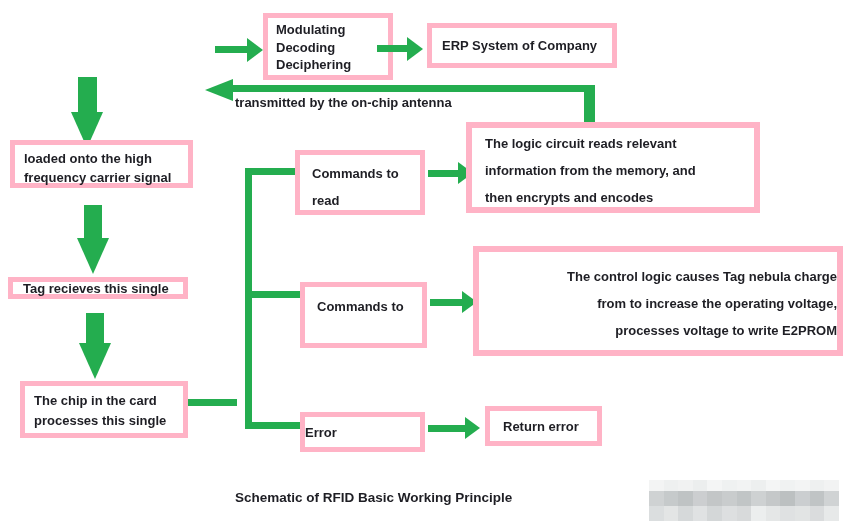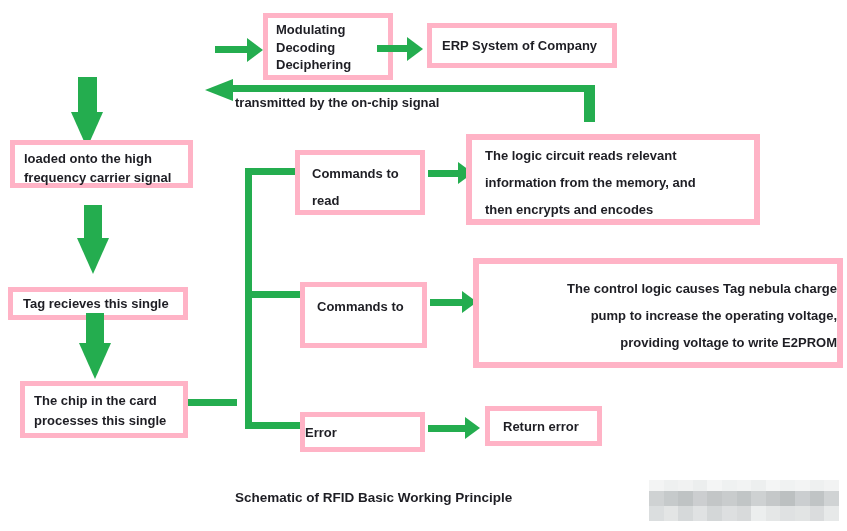--- a/index.html
+++ b/index.html
@@ -12,21 +12,21 @@
   html,body{background:var(--bg);}
   body{font-family:"Liberation Sans","DejaVu Sans",sans-serif;}
   #canvas{
     position:relative;width:847px;height:531px;background:var(--bg);
     overflow:hidden;font-weight:bold;color:var(--text);
   }
   .box{
     position:absolute;background:#fff;border:5px solid var(--pink);
     font-size:13px;font-weight:bold;color:var(--text);
   }
-  .box.thick{border-width:6px;margin-top:12px;}
+  .box.thick{border-width:6px;}
   .vcenter{display:flex;align-items:center;}
   .hline,.vline{position:absolute;background:var(--green);}
   .tri{position:absolute;width:0;height:0;}
   .tri-r{border-top:11px solid transparent;border-bottom:11px solid transparent;border-left:15px solid var(--green);}
   .tri-r.big{border-top:12px solid transparent;border-bottom:12px solid transparent;border-left:16px solid var(--green);}
   .tri-l{border-top:11px solid transparent;border-bottom:11px solid transparent;border-right:28px solid var(--green);}
   .tri-d{border-left:16px solid transparent;border-right:16px solid transparent;border-top:36px solid var(--green);}
   .label{position:absolute;font-size:13px;font-weight:bold;color:var(--text);white-space:nowrap;}
   .lh17{line-height:17.5px;}
   .lh19{line-height:19px;}
@@ -60,38 +60,38 @@
   <div>
     <div class="hline" style="left:377px;top:45px;width:30px;height:7px;"></div>
     <div class="tri tri-r big" style="left:407px;top:37px;"></div>
   </div>
 
   <div>
     <div class="tri tri-l" style="left:205px;top:79px;"></div>
     <div class="hline" style="left:233px;top:85px;width:351px;height:7px;"></div>
     <div class="vline" style="left:584px;top:85px;width:11px;height:37px;"></div>
   </div>
-  <div class="label" style="left:235px;top:95px;">transmitted by the on-chip signal</div>
+  <div class="label" style="left:235px;top:95px;">transmitted by the on-chip antenna</div>
 
   <div>
     <div class="vline" style="left:78px;top:77px;width:19px;height:36px;"></div>
     <div class="tri tri-d" style="left:71px;top:112px;"></div>
   </div>
 
   <div class="box lh19" style="left:10px;top:140px;width:183px;height:48px;padding:4px 16px 0 9px;">
     <div>loaded onto the high</div>
     <div>frequency carrier signal</div>
   </div>
 
   <div>
     <div class="vline" style="left:84px;top:205px;width:18px;height:34px;"></div>
     <div class="tri tri-d" style="left:77px;top:238px;"></div>
   </div>
 
-  <div class="box vcenter" style="left:8px;top:277px;width:180px;height:33px;padding-left:10px;margin-top:10px;">
+  <div class="box vcenter" style="left:8px;top:277px;width:180px;height:22px;padding-left:10px;">
     <span>Tag recieves this single</span>
   </div>
 
   <div>
     <div class="vline" style="left:86px;top:313px;width:18px;height:31px;"></div>
     <div class="tri tri-d" style="left:79px;top:343px;"></div>
   </div>
 
   <div class="box lh20" style="left:20px;top:381px;width:168px;height:57px;padding:5px 0 0 9px;">
     <div>The chip in the card</div>
@@ -135,22 +135,22 @@
   </div>
 
   <div class="box thick lh27" style="left:466px;top:122px;width:294px;height:91px;padding:2px 0 0 13px;">
     <div>The logic circuit reads relevant</div>
     <div>information from the memory, and</div>
     <div>then encrypts and encodes</div>
   </div>
 
   <div class="box thick lh27" style="left:473px;top:246px;width:370px;height:110px;padding:11px 0 0 13px;text-align:right;">
     <div>The control logic causes Tag nebula charge</div>
-    <div>pump to increase the operating voltage,</div>
-    <div>providing voltage to write E2PROM</div>
+    <div>from to increase the operating voltage,</div>
+    <div>processes voltage to write E2PROM</div>
   </div>
 
   <div class="box vcenter" style="left:485px;top:406px;width:117px;height:40px;padding-left:13px;">
     <span>Return error</span>
   </div>
 
   <div class="label" style="left:235px;top:490px;font-size:13.5px;">Schematic of RFID Basic Working Principle</div>
 
   <div id="watermark">
       <div class="wrow">

